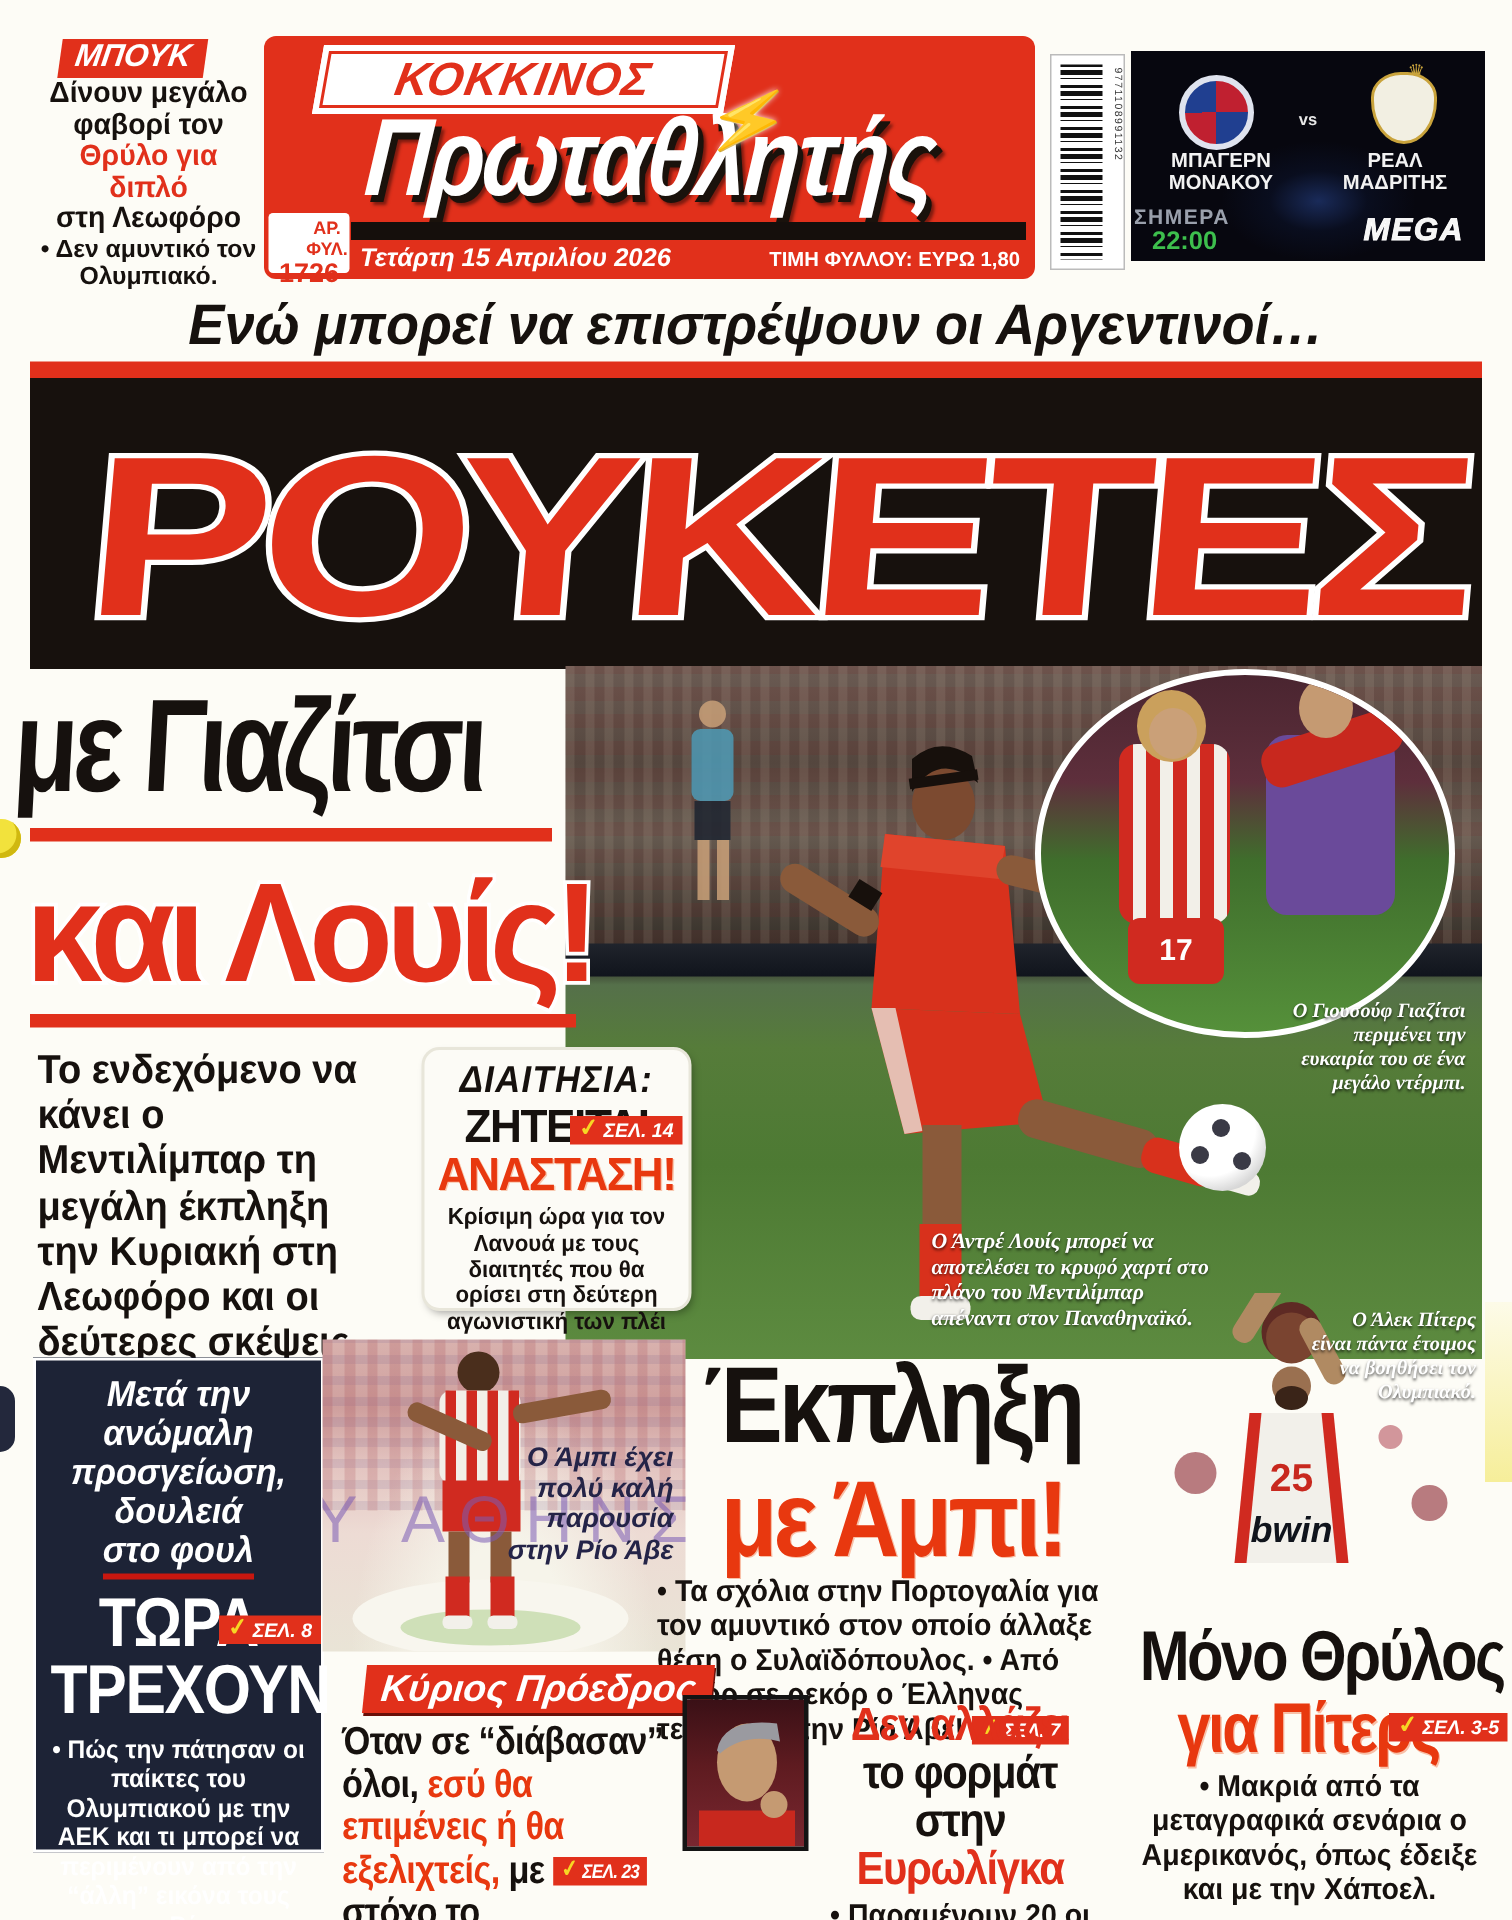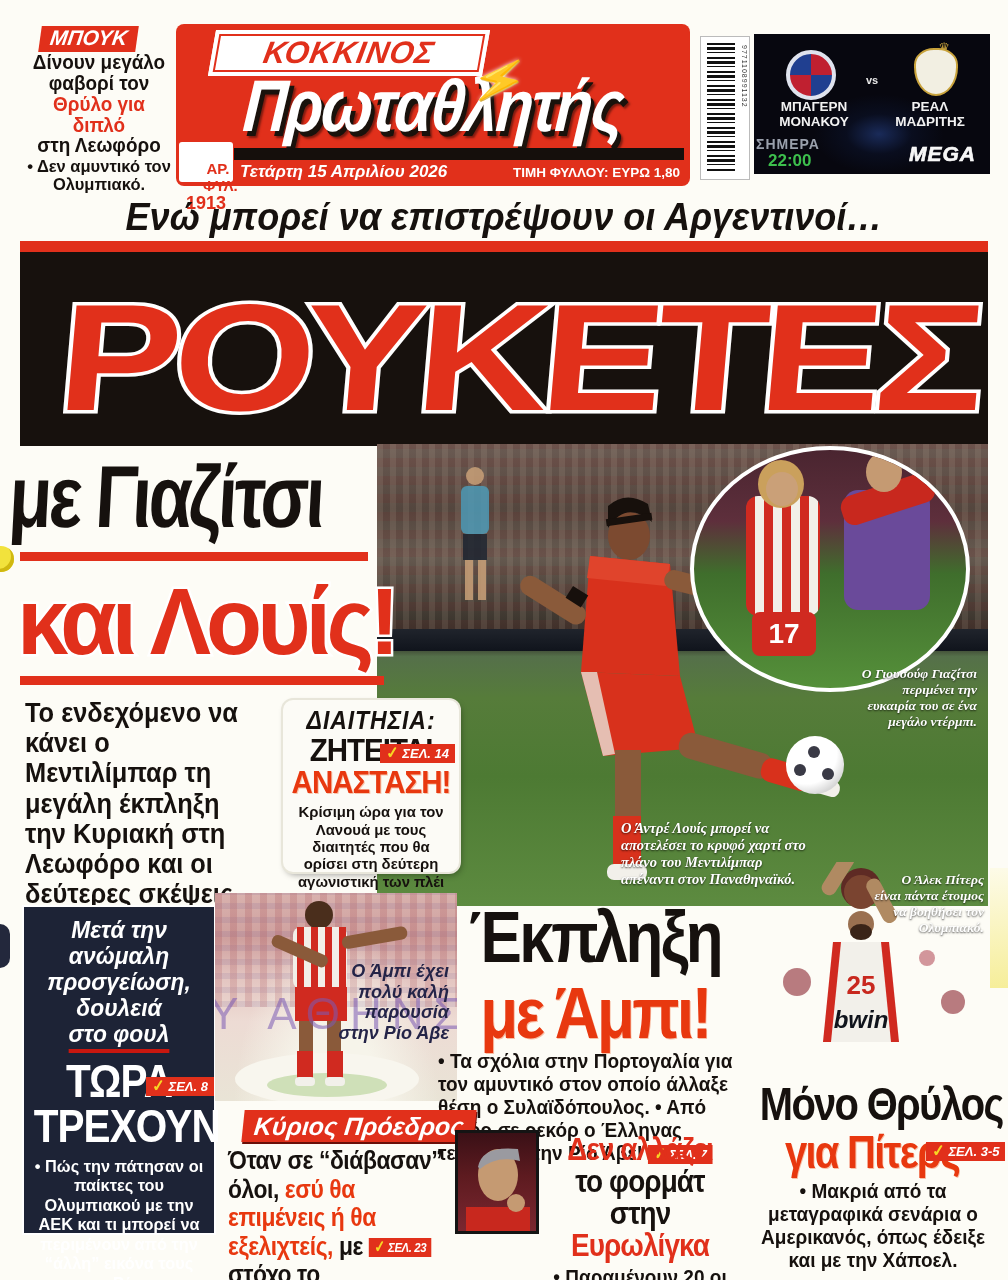--- a/index.html
+++ b/index.html
@@ -24,21 +24,21 @@
             transform:skewX(-10deg);display:flex;align-items:center;justify-content:center;
             font-weight:700;font-style:italic;font-size:31px;color:#e1301b;letter-spacing:1px;}
   .brand{position:absolute;left:0;top:46px;width:514px;text-align:center;color:#fff;
          font-weight:700;font-style:italic;font-size:62px;letter-spacing:-2px;
          text-shadow:4px 4px 0 #1a120c,6px 6px 2px rgba(0,0,0,.45);
          transform:skewX(-4deg) scaleY(1.18);transform-origin:center;}
   .bolt{position:absolute;left:296px;top:30px;font-size:44px;color:#f7d624;
         text-shadow:0 0 4px #fff,1px 1px 0 #c49000;transform:rotate(14deg);}
   .issue-box{position:absolute;left:3px;bottom:4px;width:54px;height:40px;background:#fff;
              border-radius:3px;text-align:center;color:#e1301b;font-weight:700;}
-  .issue-label{font-size:15px;margin-top:18px;padding-left:24px;}
+  .issue-label{font-size:12px;margin-top:3px;padding-left:24px;}
   .issue-no{font-size:18px;line-height:1;}
   .mast-bar{position:absolute;left:58px;right:6px;bottom:26px;height:12px;background:#150f0c;}
   .mast-date{position:absolute;left:64px;bottom:4px;color:#fff;font-weight:700;font-style:italic;font-size:17px;}
   .mast-price{position:absolute;right:10px;bottom:6px;color:#fff;font-weight:700;font-size:13.5px;}
 
   .barcode{left:700px;top:36px;width:48px;height:142px;background:#fff;border:1px solid #bbb;}
   .barcode-bars{position:absolute;left:6px;top:6px;right:14px;bottom:6px;
      background:repeating-linear-gradient(180deg,#111 0 2px,#fff 2px 4px,#111 4px 7px,#fff 7px 9px,#111 9px 10px,#fff 10px 14px);}
   .barcode-num{position:absolute;right:1px;top:8px;font-size:7px;color:#333;writing-mode:vertical-rl;letter-spacing:1px;}
 
@@ -180,21 +180,21 @@
     <div class="tl-line">στη Λεωφόρο</div>
     <div class="tl-bullet">• Δεν αμυντικό τον Ολυμπιακό.</div>
   </div>
 
   <div class="abs masthead">
     <div class="kokkinos">ΚΟΚΚΙΝΟΣ</div>
     <div class="brand">Πρωταθλητής</div>
     <div class="bolt">⚡</div>
     <div class="issue-box">
       <div class="issue-label">ΑΡ. ΦΥΛ.</div>
-      <div class="issue-no">1913</div>
+      <div class="issue-no">1726</div>
     </div>
     <div class="mast-bar"></div>
     <div class="mast-date">Τετάρτη 15 Απριλίου 2026</div>
     <div class="mast-price">ΤΙΜΗ ΦΥΛΛΟΥ: ΕΥΡΩ 1,80</div>
   </div>
 
   <div class="abs barcode">
     <div class="barcode-bars"></div>
     <div class="barcode-num">9771108991132</div>
   </div>
@@ -264,21 +264,21 @@
     <div class="abs cap" style="left:244px;top:376px;width:196px;font-size:14.5px;">Ο Άντρέ Λουίς μπορεί να αποτελέσει το κρυφό χαρτί στο πλάνο του Μεντιλίμπαρ απέναντι στον Παναθηναϊκό.</div>
   </div>
 
   <div class="abs photo-circle">
 
     <div class="art" style="left:52px;top:46px;width:74px;height:120px;
          background:repeating-linear-gradient(90deg,#d02a20 0 9px,#f2efe8 9px 18px);border-radius:12px;"></div>
     <div class="art" style="left:64px;top:10px;width:46px;height:48px;border-radius:50%;background:#caa05c;"></div>
     <div class="art" style="left:72px;top:22px;width:32px;height:34px;border-radius:50%;background:#caa078;"></div>
     <div class="art" style="left:58px;top:162px;width:64px;height:44px;background:#d02a20;border-radius:8px;
-         color:#fff;font-weight:700;font-size:28px;display:flex;align-items:center;justify-content:center;">17</div>
+         color:#fff;font-weight:700;font-size:20px;display:flex;align-items:center;justify-content:center;">17</div>
 
     <div class="art" style="left:150px;top:40px;width:86px;height:120px;background:#6a4a9a;border-radius:14px;"></div>
     <div class="art" style="left:146px;top:34px;width:96px;height:30px;background:#c8281e;border-radius:12px;transform:rotate(-18deg);"></div>
     <div class="art" style="left:172px;top:2px;width:36px;height:40px;border-radius:50%;background:#c59a72;"></div>
   </div>
   <div class="abs cap" style="left:853px;top:666px;width:124px;font-size:13.5px;text-align:right;">Ο Γιουσούφ Γιαζίτσι περιμένει την ευκαιρία του σε ένα μεγάλο ντέρμπι.</div>
   <div class="abs football">
     <i style="left:22px;top:10px;"></i>
       <i style="left:8px;top:28px;"></i>
       <i style="left:36px;top:32px;"></i>

